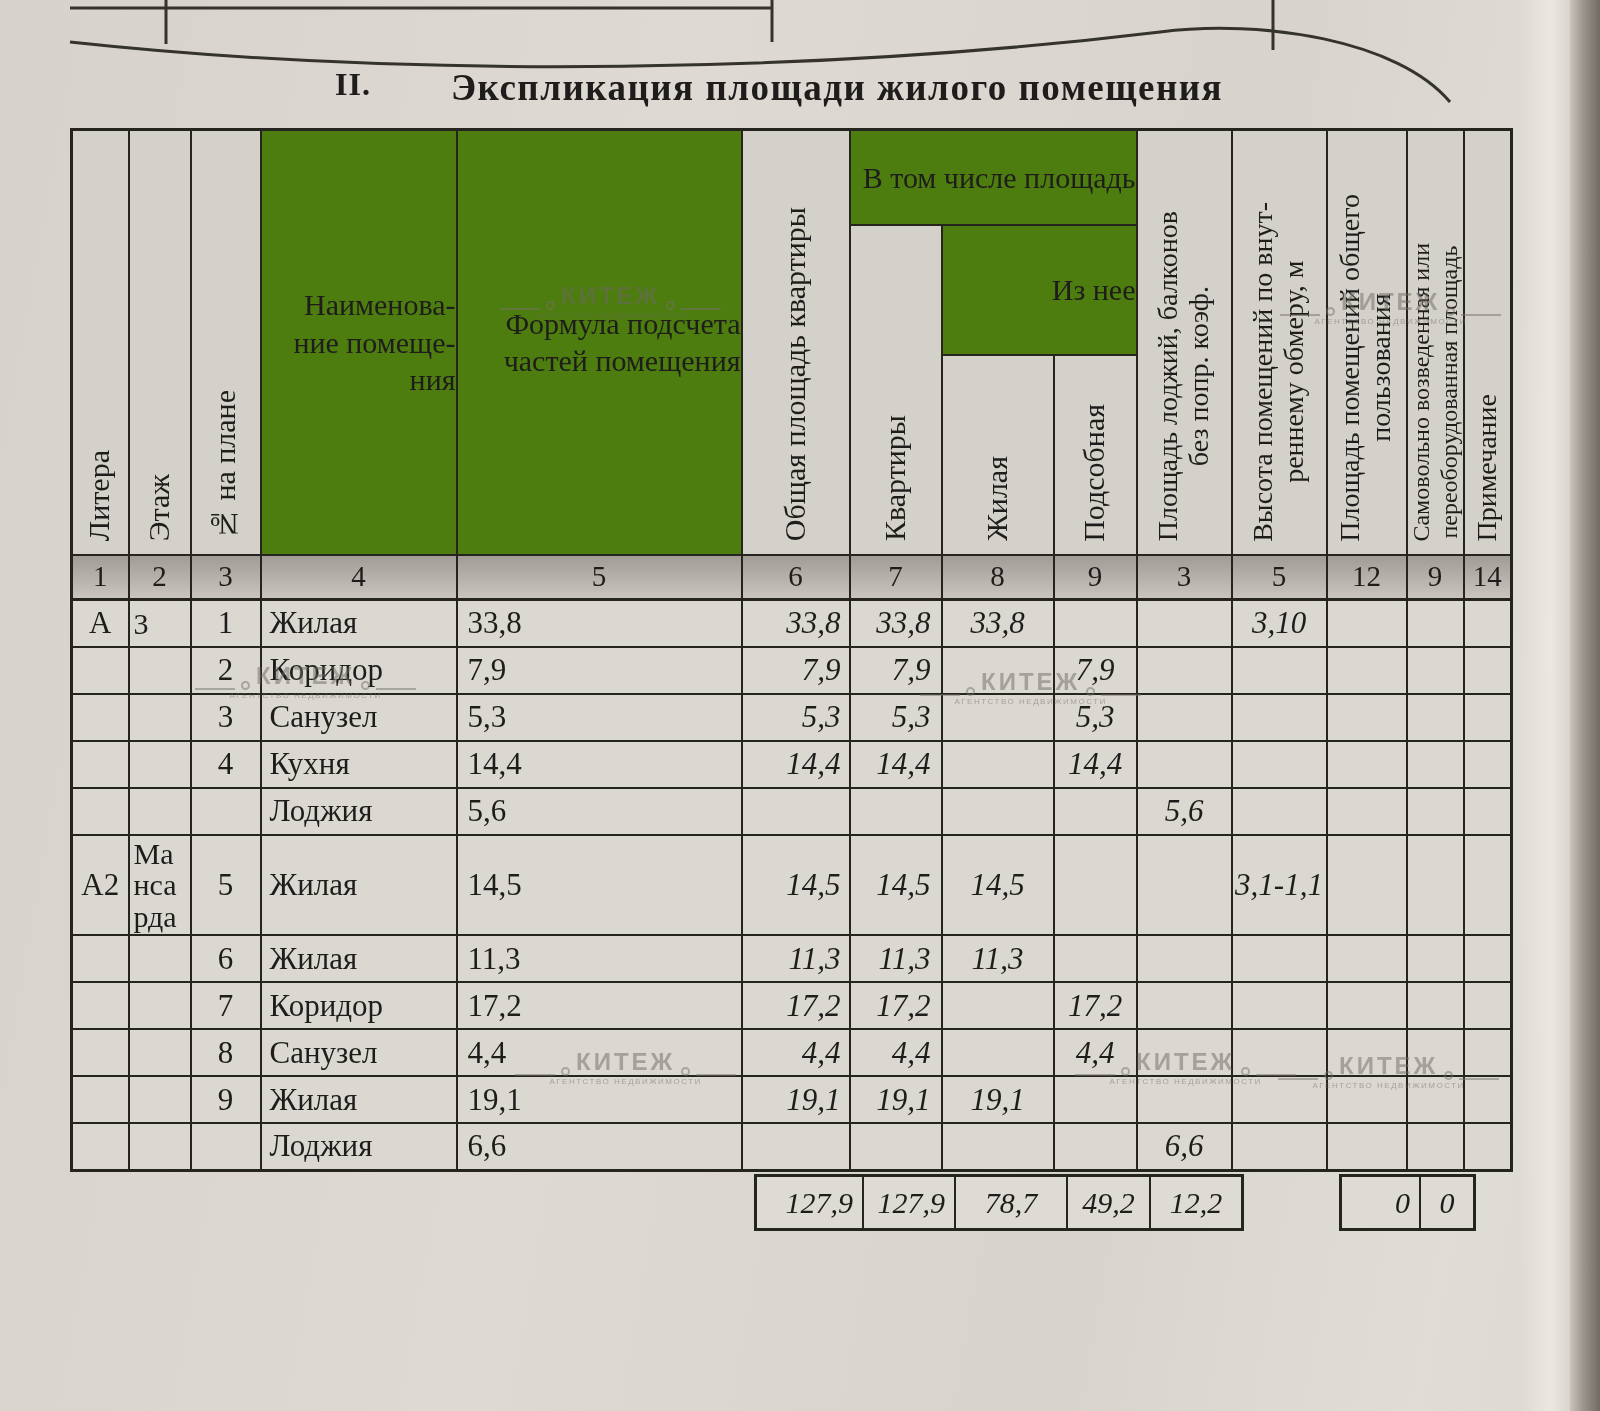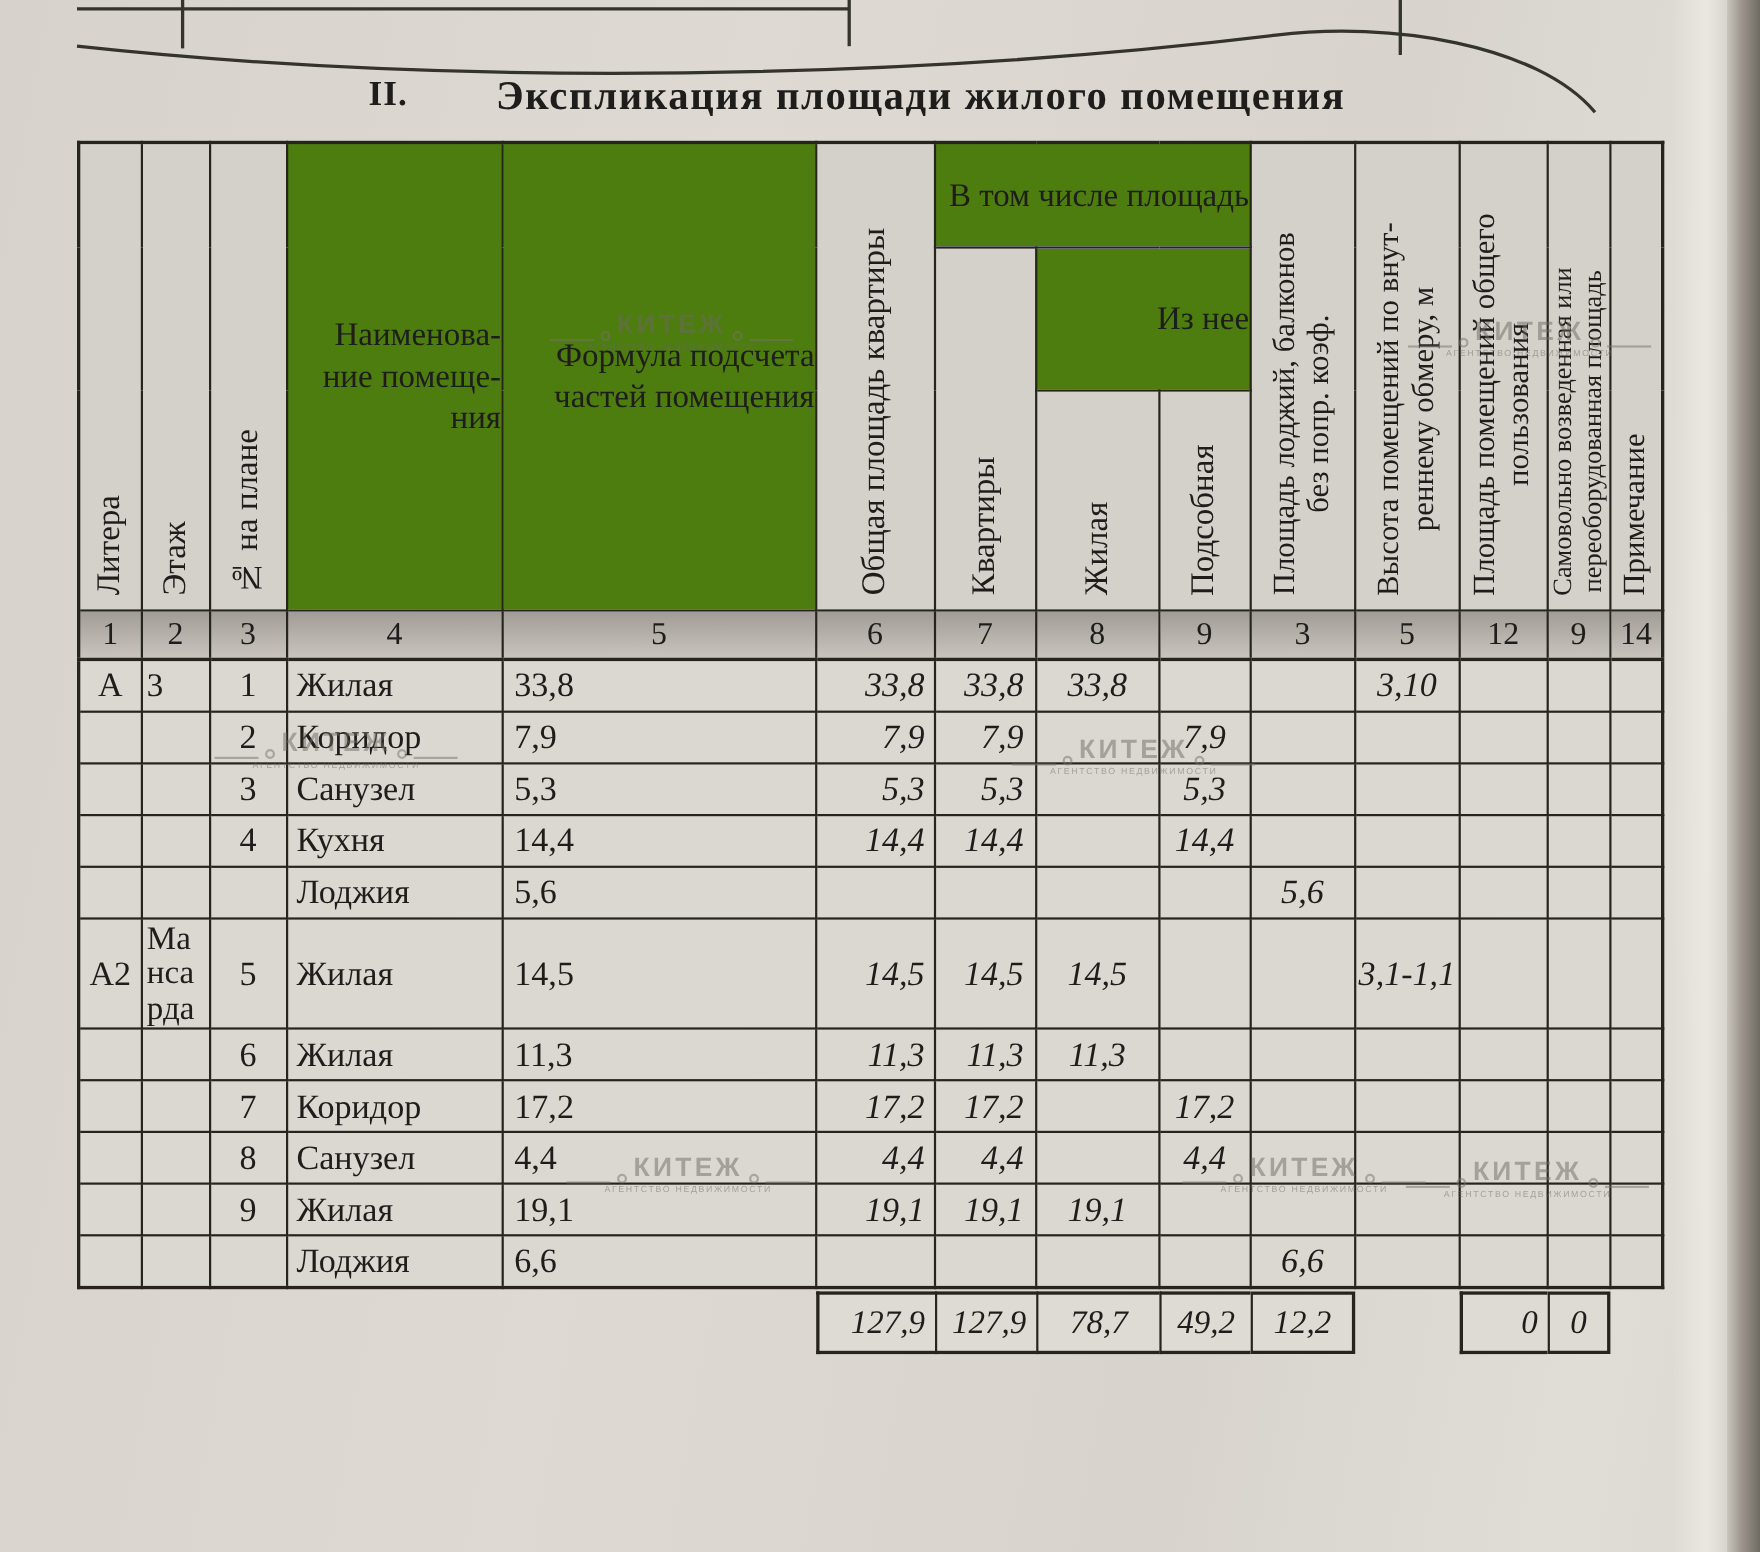--- a/index.html
+++ b/index.html
@@ -41,21 +41,21 @@
   tbody td { background:#dbd8d1; font-size:31px; text-align:center; vertical-align:middle; }
   tbody tr { height:47px; }
   tbody tr:nth-child(6) { height:95px; }
   tbody td:nth-child(2) { word-break:break-all; text-align:left; padding:2px 4px; line-height:1.05; font-size:30px; }
   tbody td:nth-child(4) { text-align:left; padding-left:8px; }
   tbody td:nth-child(5) { text-align:left; padding-left:10px; }
   tbody td:nth-child(n+6) { font-style:italic; }
   tbody td:nth-child(6) { text-align:right; padding-right:8px; }
   tbody td:nth-child(7) { text-align:right; padding-right:10px; }
 
-  .totals { position:absolute; left:72px; top:1174px; width:1440px; height:55px;
+  .totals { position:absolute; left:84px; top:1174px; width:1440px; height:55px;
     display:grid; grid-template-columns:57px 62px 70px 196px 285px 108px 92px 112px 83px 95px 95px 80px 57px 48px; }
   .totals > div { font-style:italic; font-size:30px; line-height:51px; text-align:center; }
   .t-box { background:#dedbd4; border-top:3px solid #26241f; border-bottom:3px solid #26241f; border-left:2px solid #26241f; }
   .t-first { border-left:3px solid #26241f; }
   .t-last { border-right:3px solid #26241f; }
   .t-r { text-align:right !important; padding-right:9px; }
 
   .wm { position:absolute; display:flex; flex-direction:column; align-items:center; opacity:.5;
     color:#6e6a64; pointer-events:none; }
   .wm-row { display:flex; align-items:flex-end; gap:6px; }

